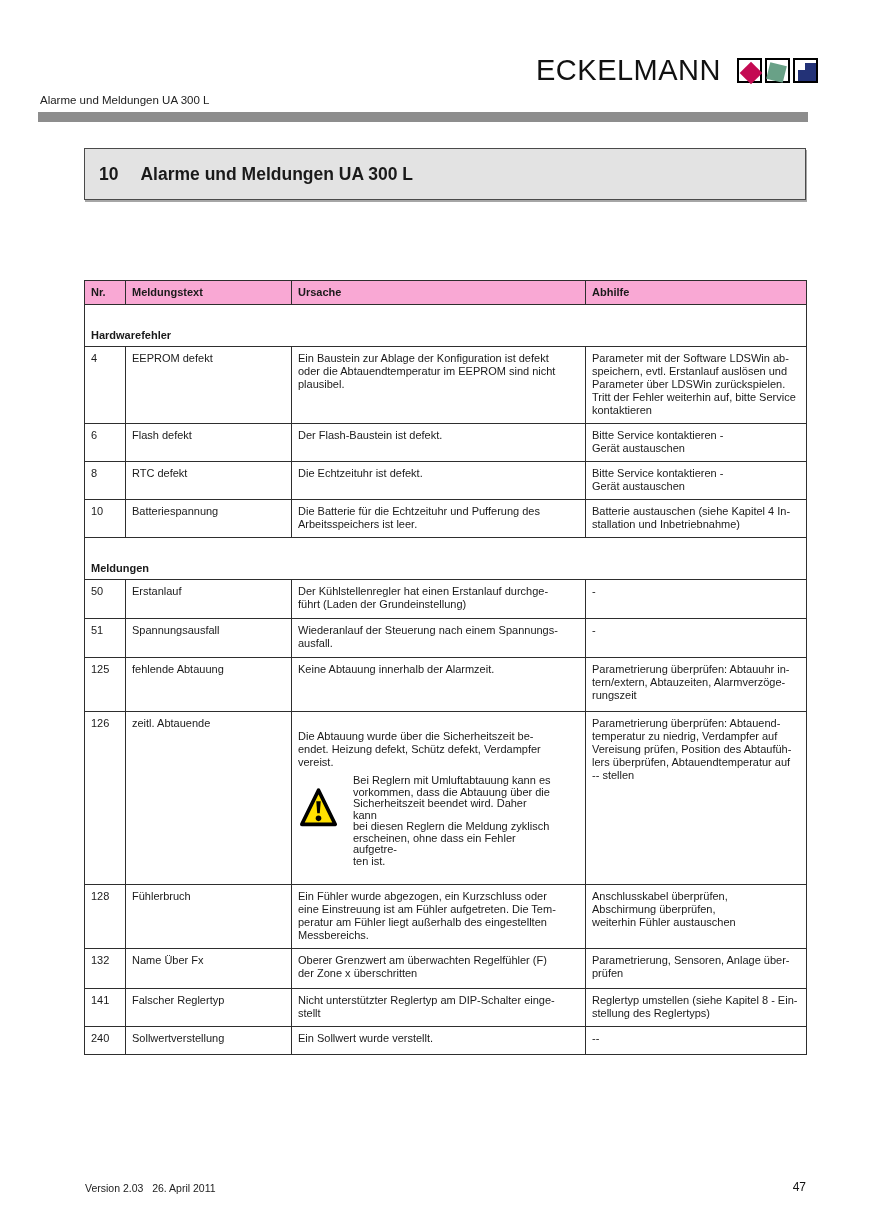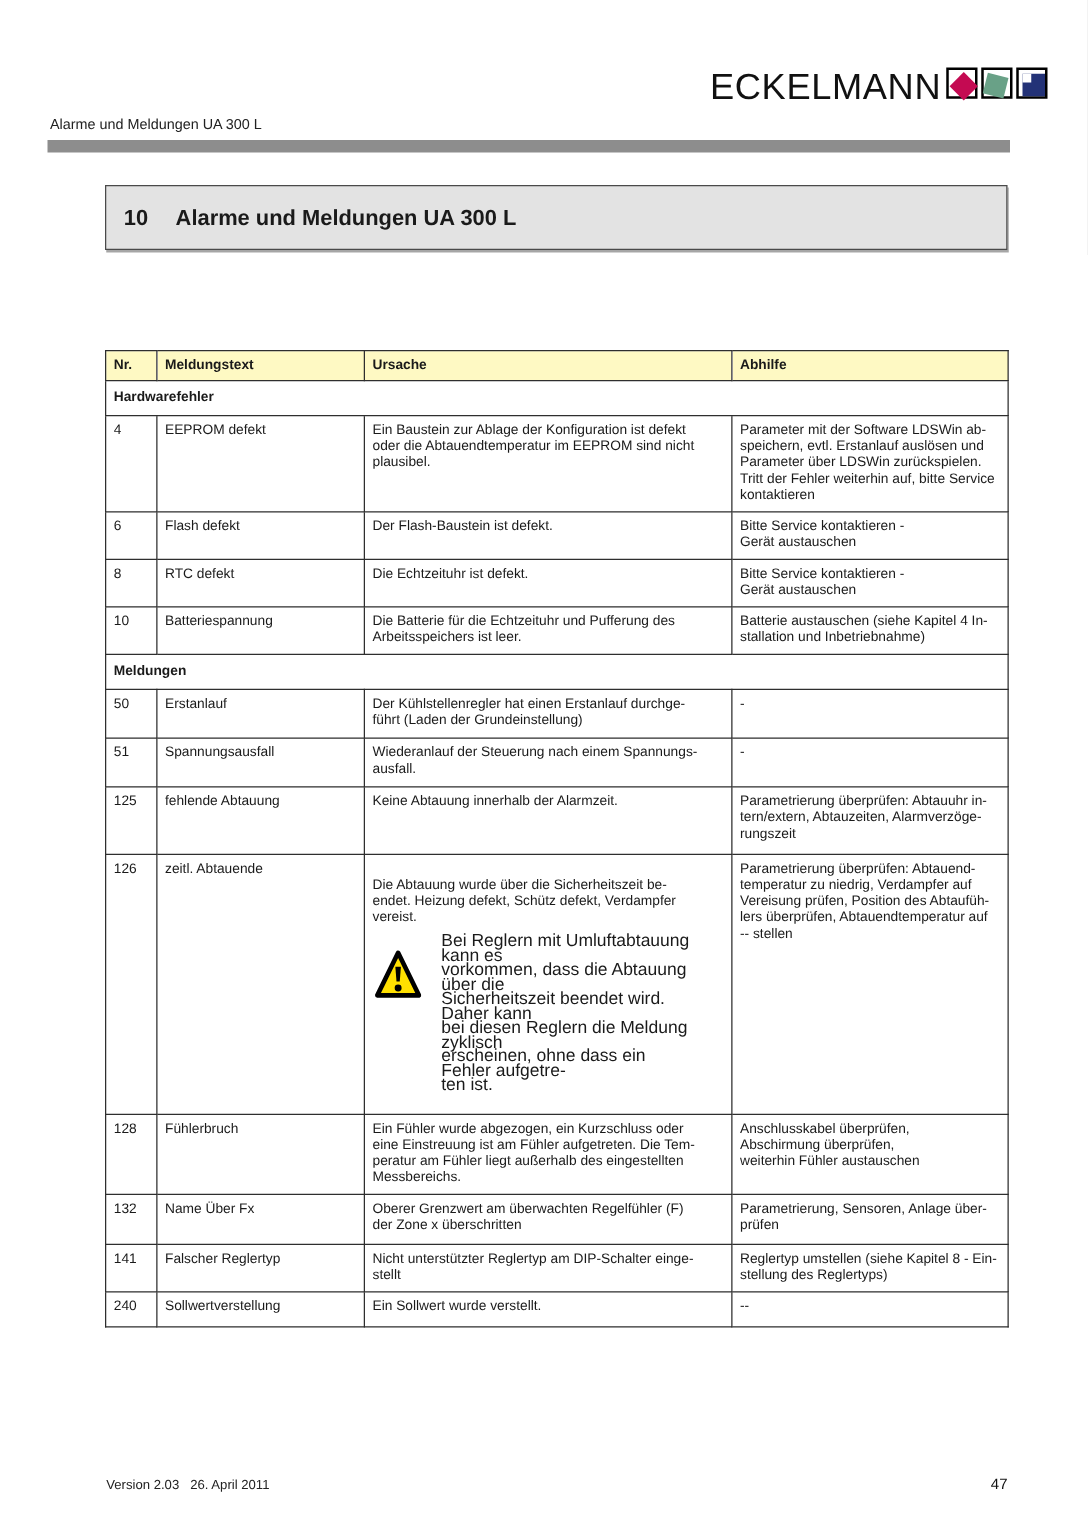--- a/index.html
+++ b/index.html
@@ -4,21 +4,21 @@
 <style>
   * { margin:0; padding:0; box-sizing:border-box; }
   html,body { background:#e9e9e9; }
   .page {
     position:relative; width:870px; height:1230px; margin:0 auto;
     background:#ffffff; font-family:"Liberation Sans","DejaVu Sans",sans-serif; color:#1a1a1a;
     overflow:hidden;
   }
 
   
-  .logo { position:absolute; top:54px; right:32px; display:flex; align-items:flex-start; gap:4px; }
+  .logo { position:absolute; top:54px; right:52px; display:flex; align-items:center; gap:16px; }
   .logo-text { font-size:29px; letter-spacing:0.5px; color:#111; font-stretch:condensed; }
   .logo-mark { display:flex; gap:3px; }
   .lbox { position:relative; width:25px; height:25px; border:2px solid #000; background:#fff; }
   .lbox i { position:absolute; display:block; }
   .diamond { width:16px; height:16px; background:#c40a52; left:4px; top:5px; transform:rotate(45deg); }
   .greensq { width:17px; height:17px; background:#69a187; left:1px; top:4px; transform:rotate(14deg); }
   .navysq  { width:18px; height:18px; background:#233277; right:0px; bottom:0px; }
   .navysq::after { content:""; position:absolute; left:0; top:0; width:7px; height:7px; background:#fff; }
 
   
@@ -39,30 +39,30 @@
   table.alarms {
     position:absolute; left:84px; top:280px; width:722px;
     border-collapse:collapse; table-layout:fixed;
   }
   table.alarms th, table.alarms td {
     border:1px solid #2e2e2e; vertical-align:top;
     font-size:11px; line-height:13px; padding:5px 6px 4px 6px;
     white-space:pre-line; overflow:hidden;
   }
   table.alarms th {
-    background:#fef9c3; text-align:left; font-weight:bold; height:24px; padding-top:5px;
-  }
-  tr.section-row td { font-weight:bold; height:28px; padding-top:7px; }
+    background:#f9a8d4; text-align:left; font-weight:bold; height:24px; padding-top:5px;
+  }
+  tr.section-row td { font-weight:bold; height:28px; padding-top:24px; }
   .h77{height:77px}.h38{height:38px}.h39{height:39px}.h54{height:54px}
   .h126{height:126px}.h64{height:64px}.h40{height:40px}.h28{height:28px}
 
   
   .warn-wrap { display:flex; margin-top:4px; margin-left:2px; }
   .warn-icon { flex:0 0 auto; margin-right:16px; }
-  .warn-note { white-space:pre-line; font-size:14px; line-height:11.5px; padding-top:2px; width:200px; }
+  .warn-note { white-space:pre-line; font-size:11px; line-height:11.5px; padding-top:2px; width:200px; }
 
   
   .footer-bar {
     position:absolute; left:0; top:1149px; width:870px; height:19px;
     background:#e3007d; display:flex; align-items:center;
   }
   .footer-bar span { margin-left:84px; font-size:10px; color:#ffb9da; letter-spacing:0.2px; }
   .version { position:absolute; left:85px; top:1182px; font-size:10.5px; color:#222; white-space:pre; }
   .pageno { position:absolute; right:64px; top:1180px; font-size:12px; color:#111;margin-left:48px; }
 </style>

